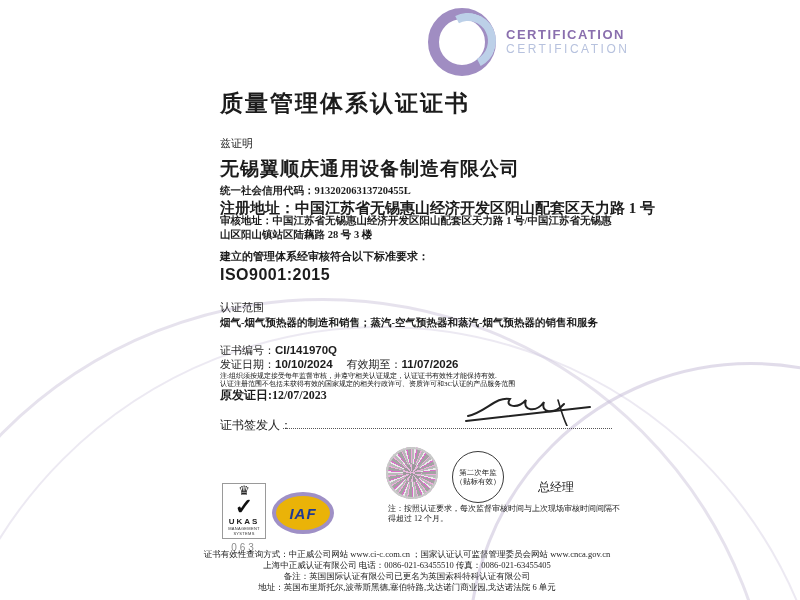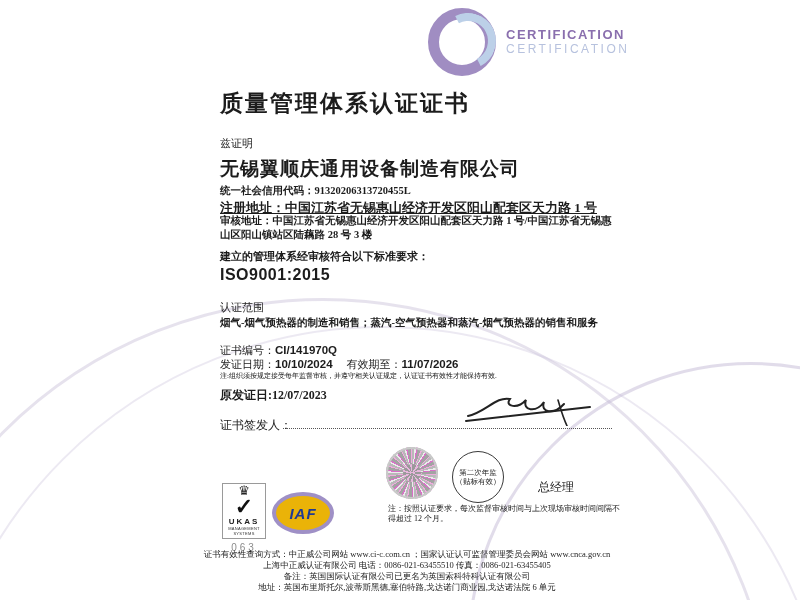--- a/index.html
+++ b/index.html
@@ -21,21 +21,21 @@
     transform:rotate(18deg);}
   .logo-text{margin-left:10px;font-family:Liberation Sans, sans-serif;line-height:15px;}
   .logo-text .l1{color:#8a6fae;font-size:13px;font-weight:bold;letter-spacing:1.5px;}
   .logo-text .l2{color:#b7c2de;font-size:12px;letter-spacing:2.5px;}
   
   .abs{position:absolute;}
   .title{left:220px;top:88px;font-size:23px;font-weight:bold;letter-spacing:2px;}
   .certify{left:220px;top:136px;font-size:11px;}
   .company{left:220px;top:156px;font-size:19px;font-weight:bold;letter-spacing:1px;}
   .credit{left:220px;top:184px;font-size:10.5px;font-weight:bold;}
-  .regaddr{left:220px;top:199px;font-size:13px;font-weight:bold;text-decoration:underline;}
+  .regaddr{left:220px;top:199px;font-size:15px;font-weight:bold;}
   .auditaddr{left:220px;top:214px;width:398px;font-size:10.5px;font-weight:bold;line-height:14px;}
   .conform{left:220px;top:249px;font-size:11px;font-weight:bold;}
   .iso{left:220px;top:266px;font-size:16px;font-weight:bold;
        font-family:"Liberation Sans",sans-serif;letter-spacing:.5px;}
   .scopelabel{left:220px;top:300px;font-size:11px;}
   .scopetext{left:220px;top:316px;width:400px;font-size:10.5px;font-weight:bold;}
   .certno{left:220px;top:343px;font-size:11px;}
   .certno b{font-family:"Liberation Sans",sans-serif;font-size:11.5px;}
   .dates{left:220px;top:357px;font-size:11px;}
   .dates b{font-family:"Liberation Sans",sans-serif;font-size:11.5px;}
@@ -105,20 +105,21 @@
   <div class="abs scopelabel">认证范围</div>
   <div class="abs scopetext">烟气-烟气预热器的制造和销售；蒸汽-空气预热器和蒸汽-烟气预热器的销售和服务</div>
 
   <div class="abs certno">
     <span>证书编号：</span><b>CI/141970Q</b>
   </div>
   <div class="abs dates">
     <span>发证日期：</span><b>10/10/2024</b><span class="gap"></span><span>有效期至：</span><b>11/07/2026</b>
   </div>
   <div class="abs note1">注:组织须按规定接受每年监督审核，并遵守相关认证规定，认证证书有效性才能保持有效.</div>
+  <div class="abs note2">认证注册范围不包括未获得有效的国家规定的相关行政许可、资质许可和3C认证的产品服务范围</div>
   <div class="abs origissue">原发证日:12/07/2023</div>
 
   <div class="abs signature">
     <svg width="140" height="38" viewBox="0 0 140 38">
       <path d="M6 28 C 24 24, 34 8, 48 11 C 42 19, 56 21, 64 12 C 60 23, 74 25, 82 14 C 78 25, 92 27, 102 16" stroke="#222" fill="none" stroke-width="2" stroke-linecap="round"></path>
       <path d="M4 33 L 128 19" stroke="#222" fill="none" stroke-width="2" stroke-linecap="round"></path>
       <path d="M96 12 C 99 22, 101 30, 106 40" stroke="#222" fill="none" stroke-width="1.6" stroke-linecap="round"></path>
     </svg>
   </div>
   <div class="abs signline"></div>

